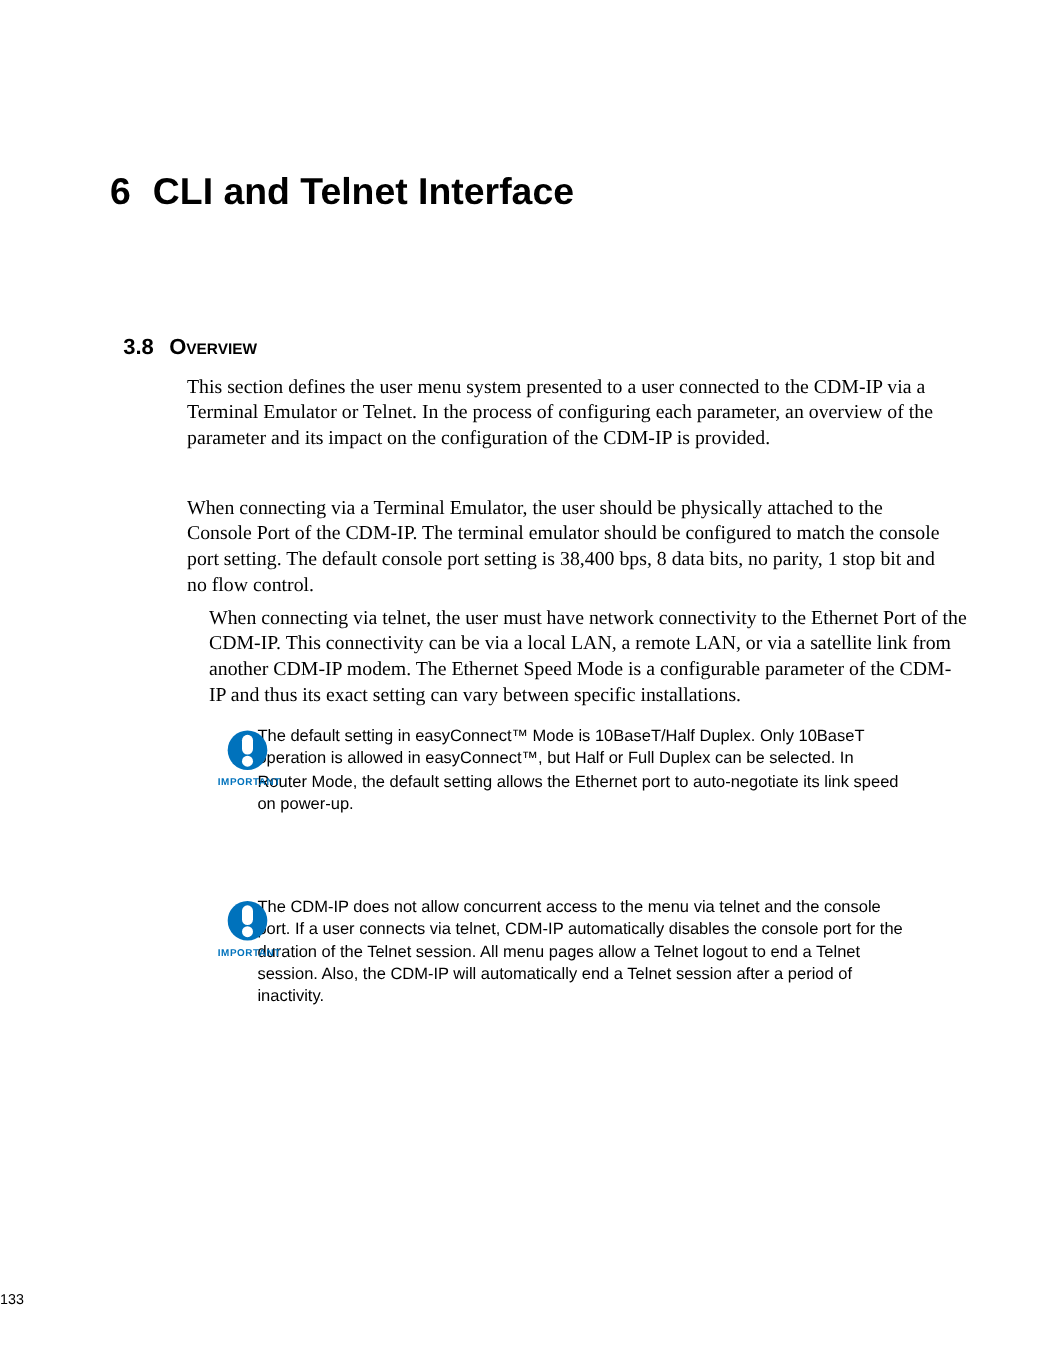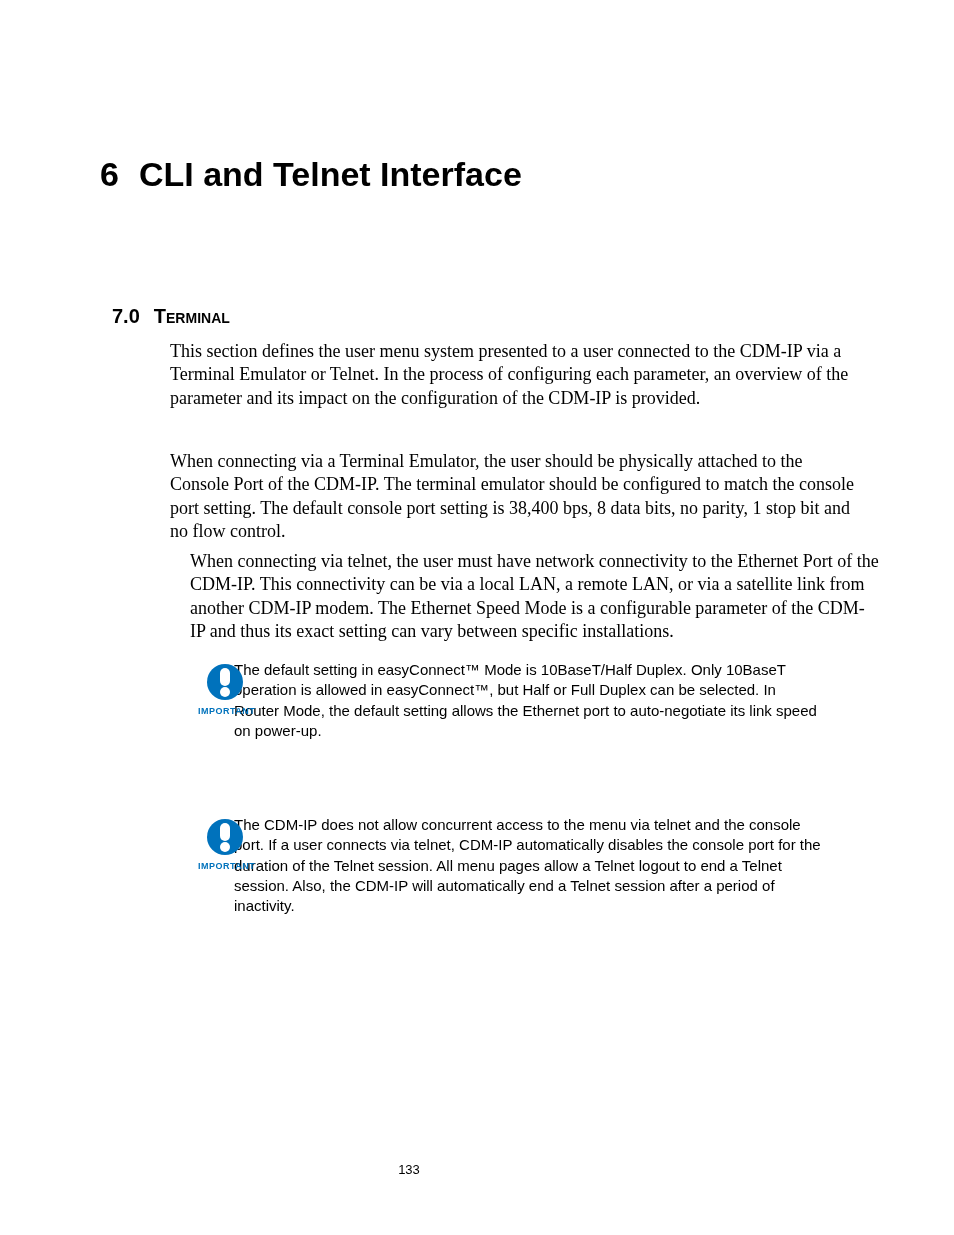--- a/index.html
+++ b/index.html
@@ -83,37 +83,36 @@
     margin-left: 64px;
     width: 590px;
     font-family: Arial, Helvetica, sans-serif;
     font-size: 15px;
     line-height: 1.35;
   }
   .page-number {
     position: absolute;
     left: 0;
     right: 0;
-    bottom: 58px;
-    text-align: center;
+    bottom: 47px;
     font-family: Arial, Helvetica, sans-serif;
     font-size: 13px;
   }
 </style>
 </head>
 <body>
 
 <div class="page">
 
   <div class="chapter-heading">
     <span class="num">6</span><span>CLI and Telnet Interface</span>
   </div>
 
   <div class="section-heading">
-    <span class="snum">7.0</span><span class="stitle">Terminal</span>
+    <span class="snum">3.8</span><span class="stitle">Overview</span>
   </div>
 
   <div id="p1" class="body-block">This section defines the user menu system presented to a user connected to the CDM-IP via a Terminal Emulator or Telnet. In the process of configuring each parameter, an overview of the parameter and its impact on the configuration of the CDM-IP is provided.</div>
   <div id="p2" class="body-block">When connecting via a Terminal Emulator, the user should be physically attached to the Console Port of the CDM-IP. The terminal emulator should be configured to match the console port setting. The default console port setting is 38,400 bps, 8 data bits, no parity, 1 stop bit and no flow control.</div>
   <div id="p3" class="body-block">When connecting via telnet, the user must have network connectivity to the Ethernet Port of the CDM-IP. This connectivity can be via a local LAN, a remote LAN, or via a satellite link from another CDM-IP modem. The Ethernet Speed Mode is a configurable parameter of the CDM-IP and thus its exact setting can vary between specific installations.</div>
 
   <div id="imp1" class="important-block">
     <div class="important-icon">
       <svg width="40" height="44" viewBox="0 0 40 44">
         <circle cx="20" cy="22" r="18" fill="#0072bc"></circle>

